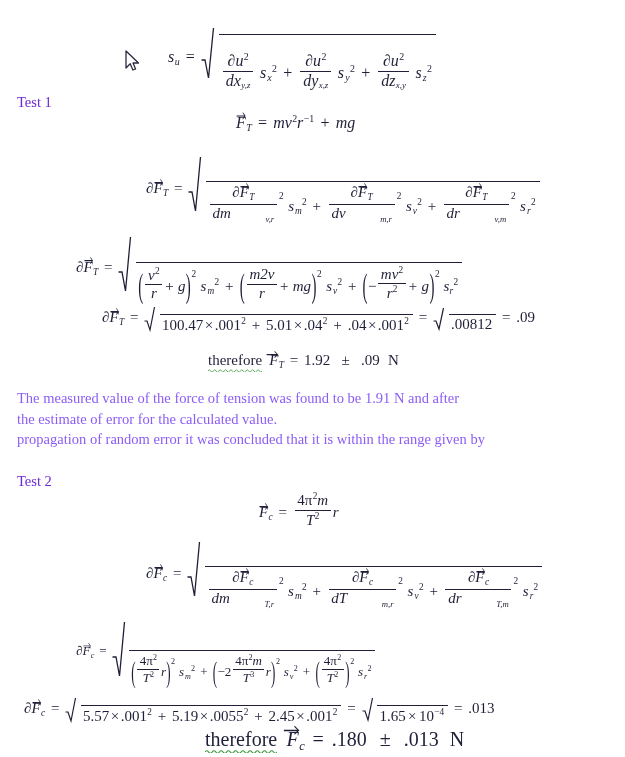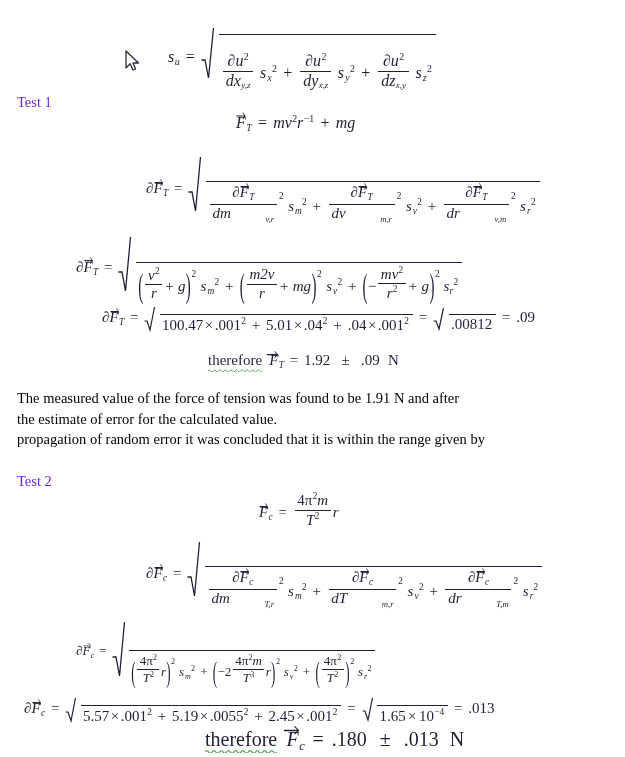--- a/index.html
+++ b/index.html
@@ -91,21 +91,21 @@
     transform: scaleY(var(--py, 1.9));
     transform-origin: center;
     padding: 0 .02em;
     font-weight: 300;
   }
 
   
   .ptext {
     position: absolute;
     font-family: "Liberation Serif", "DejaVu Serif", serif;
-    color: #000000;
+    color: #8b5cf6;
     line-height: 1.42;
   }
   .label {
     position: absolute;
     font-family: "Liberation Serif", "DejaVu Serif", serif;
     color: #6d28d9;
   }
 
   
   .squiggle {

